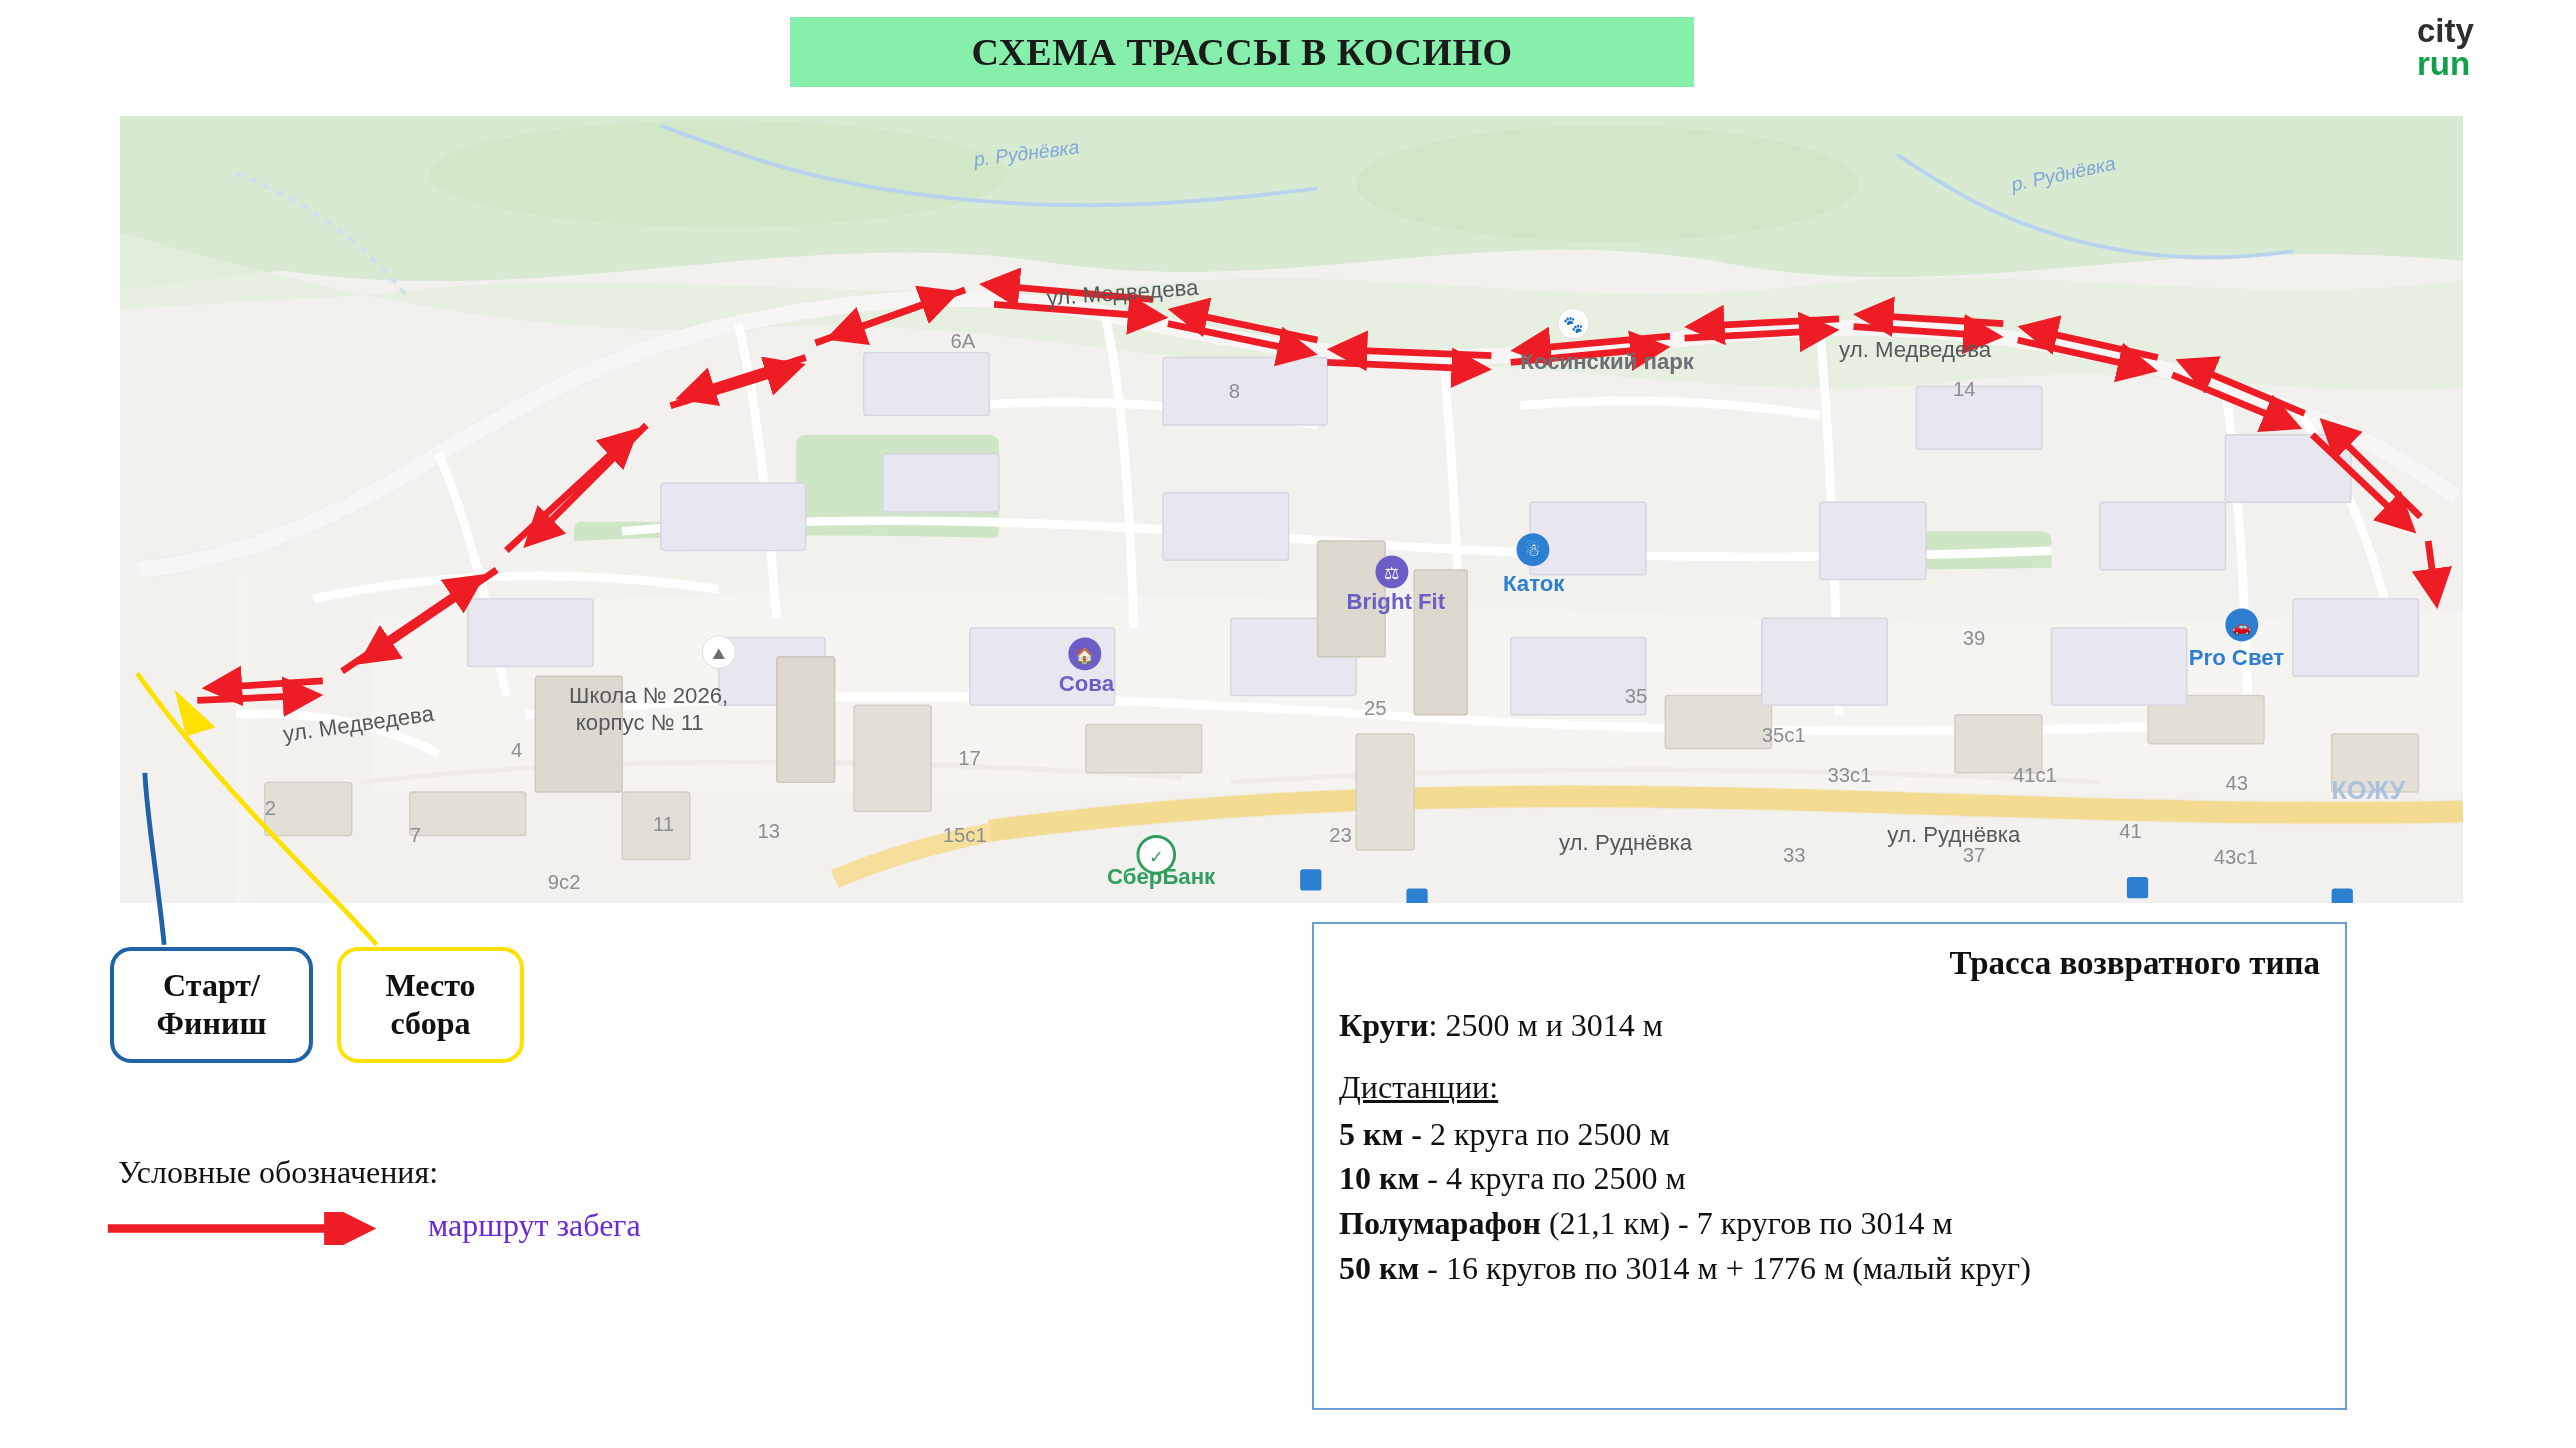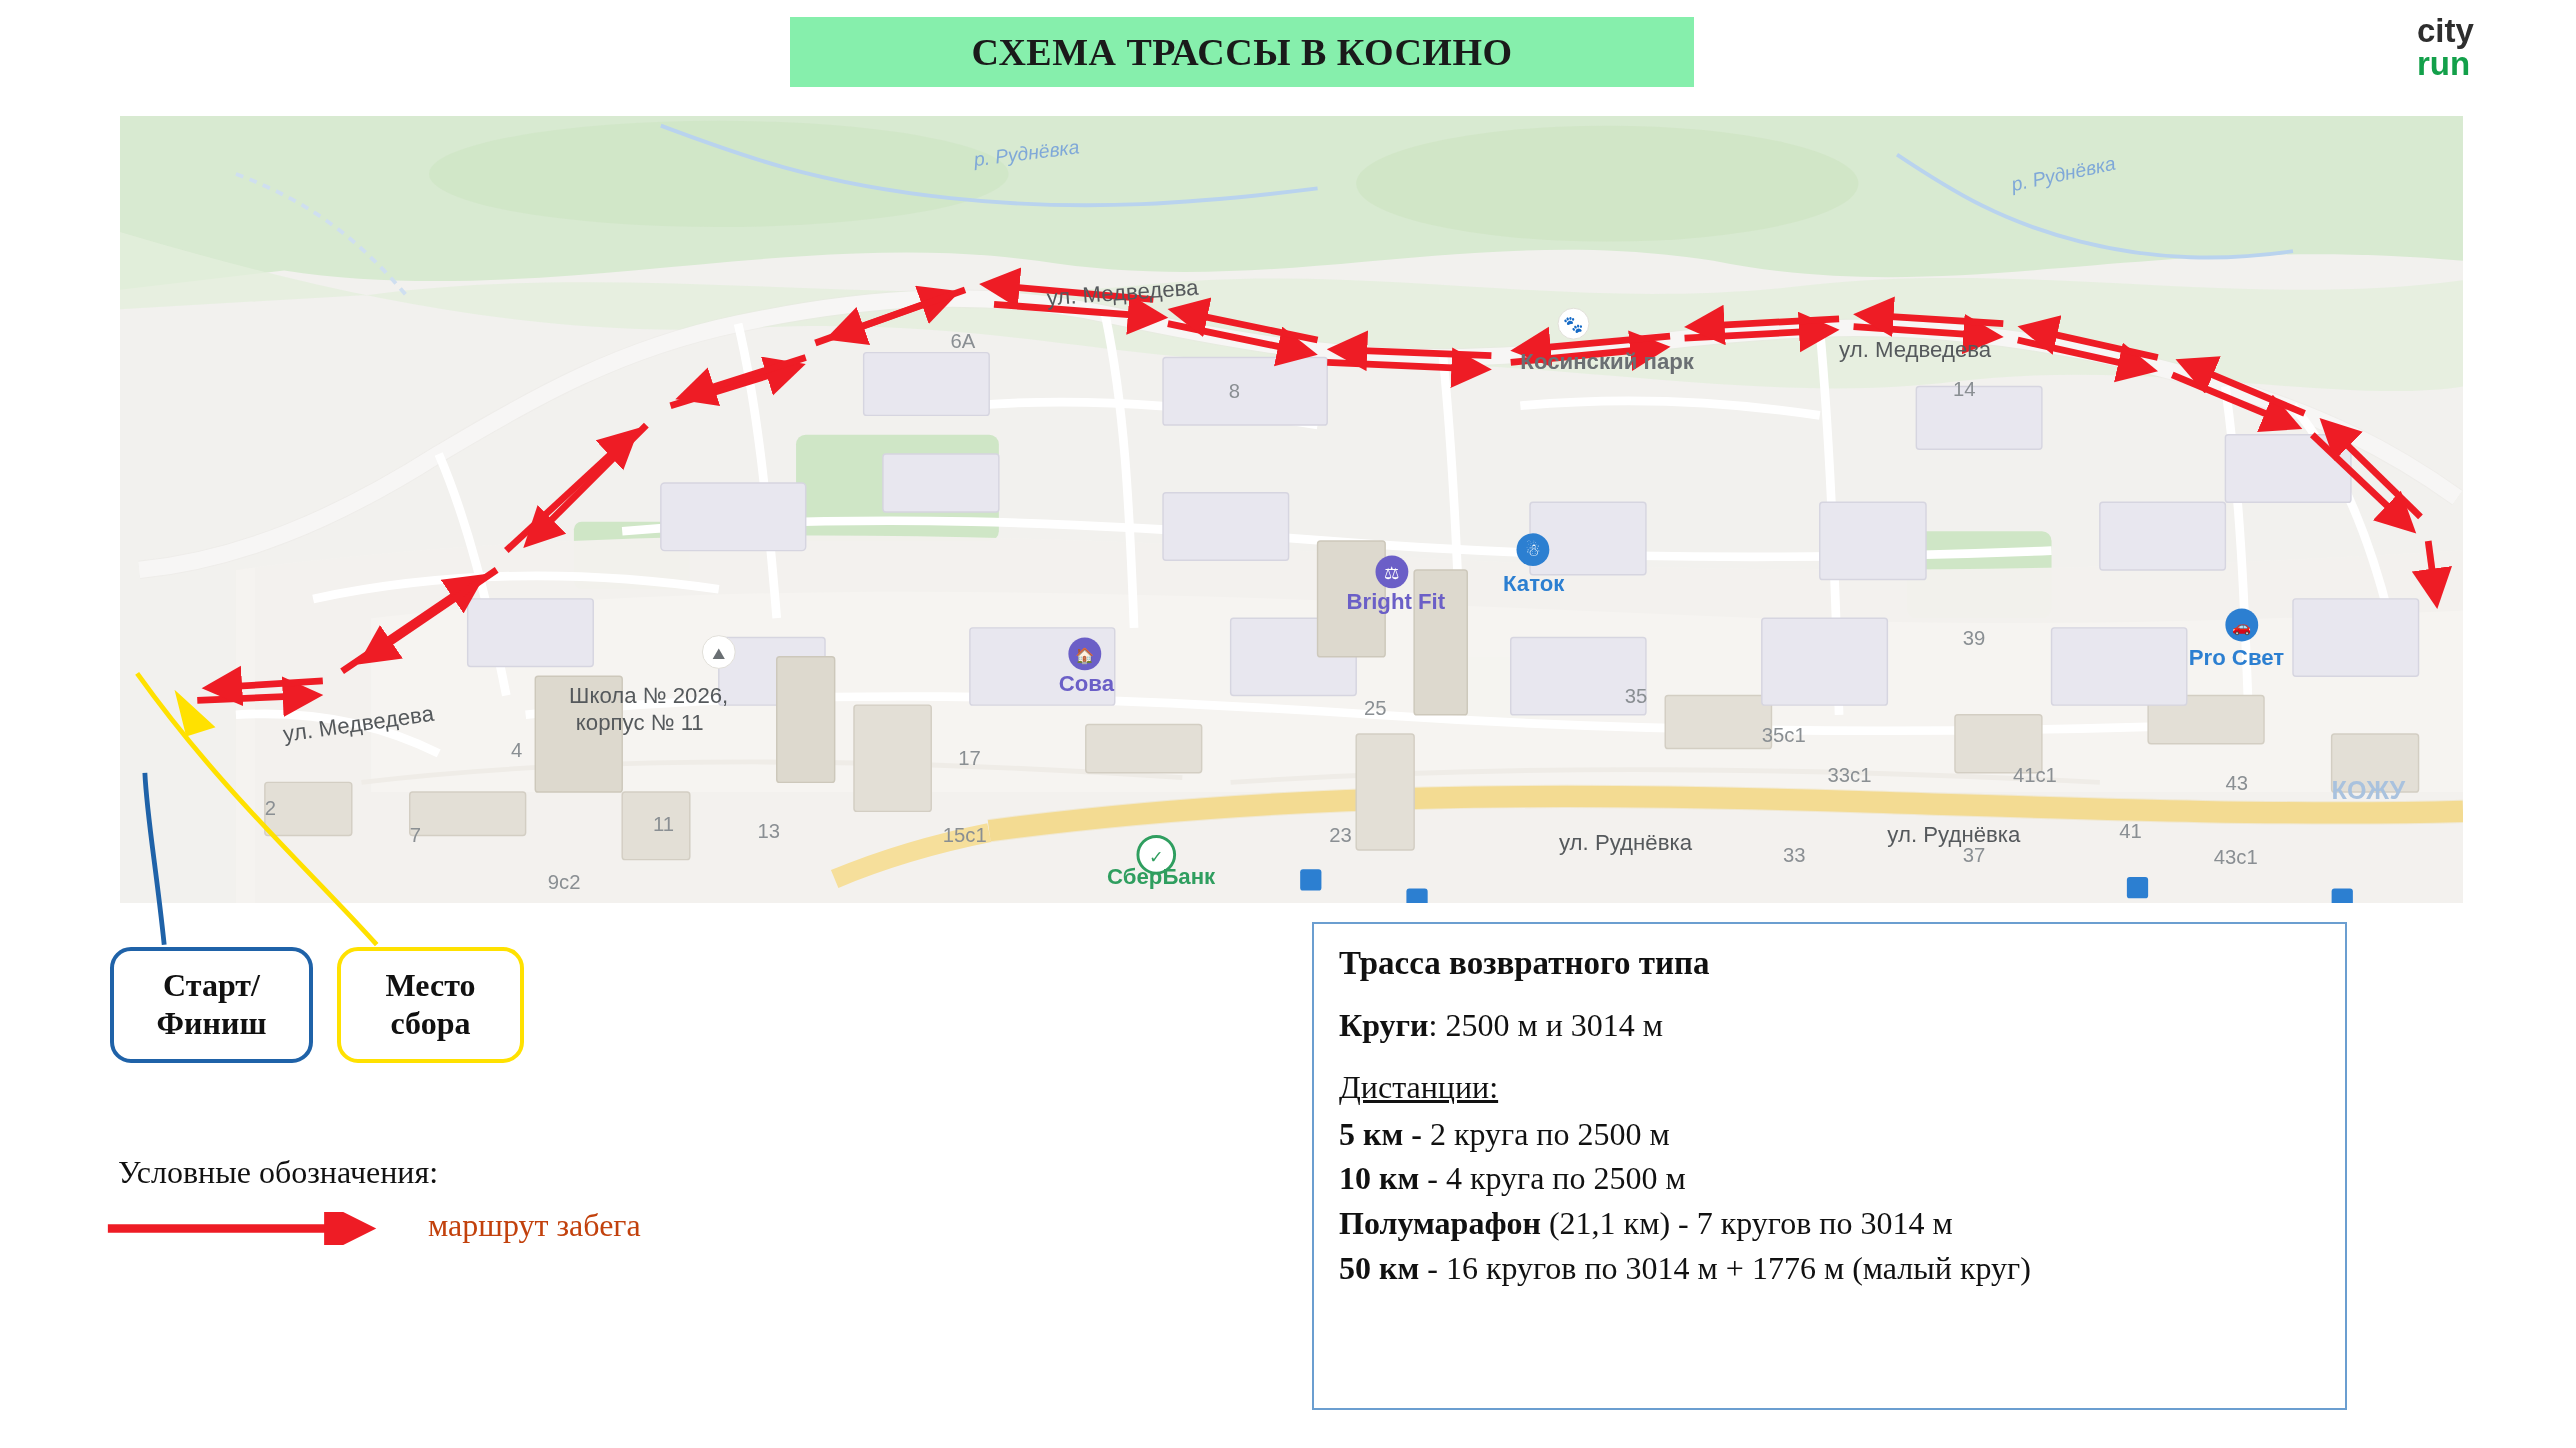--- a/index.html
+++ b/index.html
@@ -91,40 +91,40 @@
   }
 
   #legend-title {
     position: absolute;
     left: 118px; top: 1154px;
     font-size: 32px; color: #111;
   }
   #legend-arrow-label {
     position: absolute;
     left: 428px; top: 1207px;
-    font-size: 32px; color: #c2410c;
+    font-size: 32px; color: #6d28d9;
   }
   #legend-arrow {
     position: absolute;
     left: 104px; top: 1212px;
     width: 280px; height: 33px;
   }
 
   
   #info-panel {
     position: absolute;
     left: 1312px; top: 922px;
     width: 1035px; height: 488px;
     box-sizing: border-box;
     border: 2.9px solid #6b9ed0;
     background: #ffffff;
     padding: 21px 25px 0 25px;
   }
   #info-panel .ip-title {
-    text-align: left;
+    text-align: right;
     font-size: 33px;
     font-weight: bold;
     color: #111;
     margin-bottom: 25px;
   }
   #info-panel .row {
     font-size: 32px;
     color: #111;
     margin: 0 0 13.5px 0;
   }

